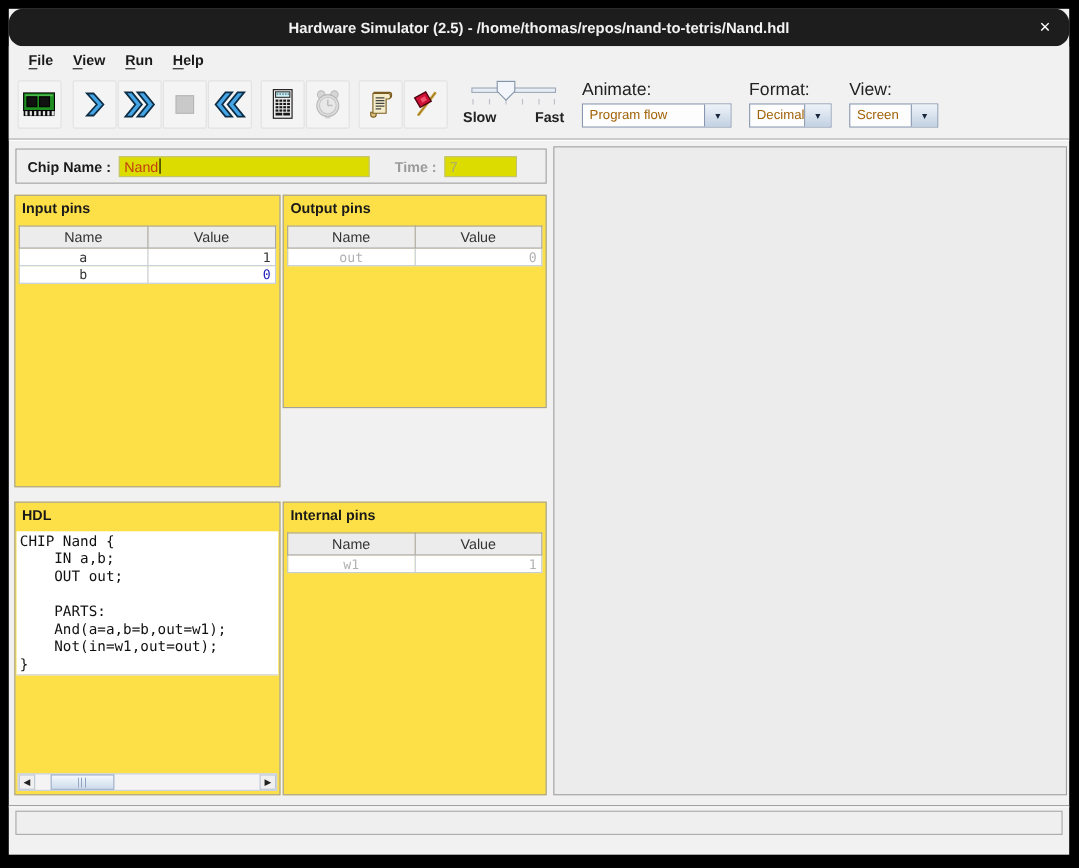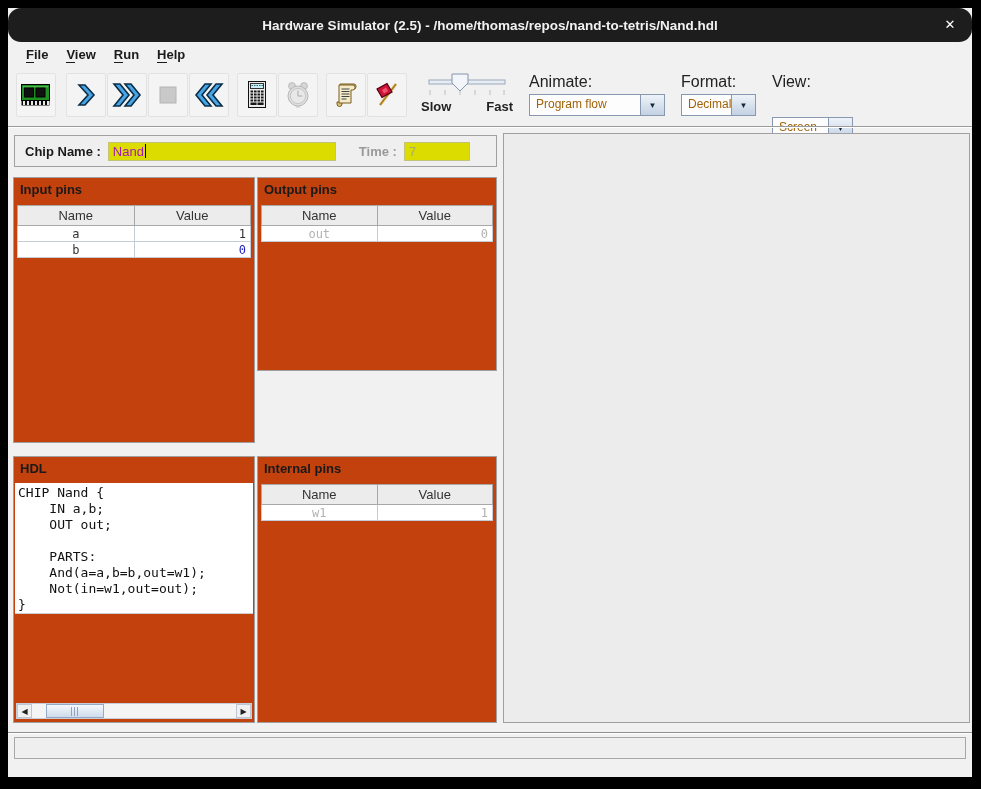--- a/index.html
+++ b/index.html
@@ -26,35 +26,35 @@
   .slider-wrap { margin-left:14px; width:92px; height:48px; position:relative; }
   .slider-labels { position:absolute; left:0; right:0; top:26px; display:flex; justify-content:space-between; }
   .slider-labels span { font-size:13px; font-weight:bold; color:#222; }
 
   
   .control { margin-left:16px; display:flex; flex-direction:column; }
   .control .ctl-label { font-size:16px; color:#222; margin-bottom:3px; }
   .select-box { display:flex; height:22px; border:1px solid #8898b0; background:#fdfdfd; }
   .select-box .sel-val { flex:1; font-size:12px; color:#a16207; padding:2px 6px; white-space:nowrap; overflow:hidden; }
   .select-box .sel-arrow { width:24px; background:linear-gradient(#eef3f9,#c3d1e3); border-left:1px solid #8898b0; display:flex; align-items:center; justify-content:center; font-size:8px; color:#16253a; }
-  .w-animate { width:136px; } .w-format { width:75px; } .w-view { width:81px;gap:23px; }
+  .w-animate { width:136px; } .w-format { width:75px; } .w-view { width:81px; }
 
   .tb-sep { position:absolute; left:0; right:0; top:118px; border-top:1px solid #9a9a9a; border-bottom:1px solid #ffffff; }
 
   
   .chip-bar { position:absolute; left:6px; top:127px; width:483px; height:32px; background:#efefef; border:1px solid #a0a0a0; display:flex; align-items:center; padding-left:10px; }
   .chip-bar .lbl { font-size:13px; font-weight:bold; color:#1a1a1a; }
   .chip-bar .lbl-dis { font-size:13px; font-weight:bold; color:#9a9a9a; margin-left:23px; }
   .hl-field { height:19px; background:#dcdc00; border:1px solid #c2c27a; display:flex; align-items:center; font-size:13px; }
-  .chip-name-field { margin-left:7px; width:228px; padding:0 4px; color:#a21caf; }
+  .chip-name-field { margin-left:7px; width:228px; padding:0 4px; color:#c2410c; }
   .caret { display:inline-block; width:1px; height:14px; background:#000; margin-left:1px; }
   .time-field { margin-left:7px; width:66px; padding:0 4px; color:#a8ab6e; }
 
   
-  .panel { position:absolute; background:#c2410c; border:1px solid #a0a0a0; }
+  .panel { position:absolute; background:#fde047; border:1px solid #a0a0a0; }
   .panel-title { font-size:13px; font-weight:bold; color:#1a1a1a; padding:4px 0 0 6px; }
   .p-input    { left:5px;   top:169px; width:242px; height:266px; }
   .p-output   { left:249px; top:169px; width:240px; height:194px; }
   .p-hdl      { left:5px;   top:448px; width:242px; height:267px; }
   .p-internal { left:249px; top:448px; width:240px; height:267px; }
 
   table.pins { position:absolute; left:3px; right:3px; top:27px; border-collapse:collapse; width:calc(100% - 6px); table-layout:fixed; }
   table.pins th { height:20px; border:1px solid #a8a8a8; background:#ececec; font-weight:normal; font-size:13px; color:#333; }
   table.pins td { height:16px; background:#fff; border:1px solid #c4ccd8; font-size:12px; padding:0 4px; font-family:"DejaVu Sans Mono",monospace; }
   td.cell-name { text-align:center; }

